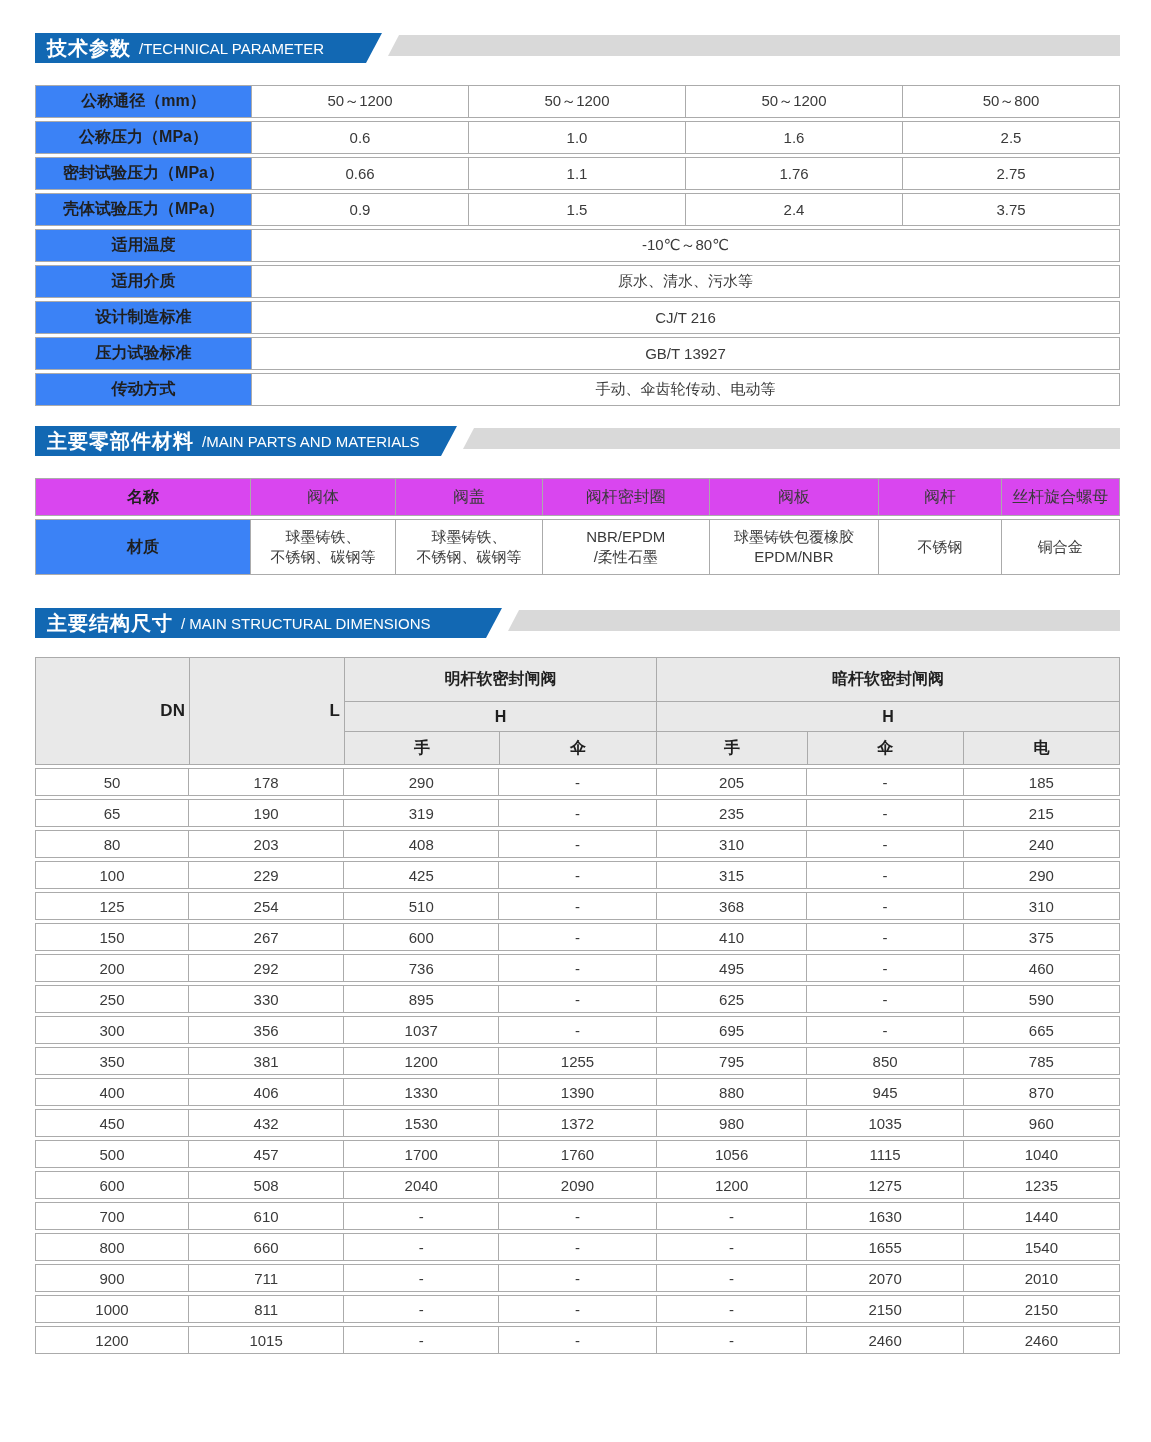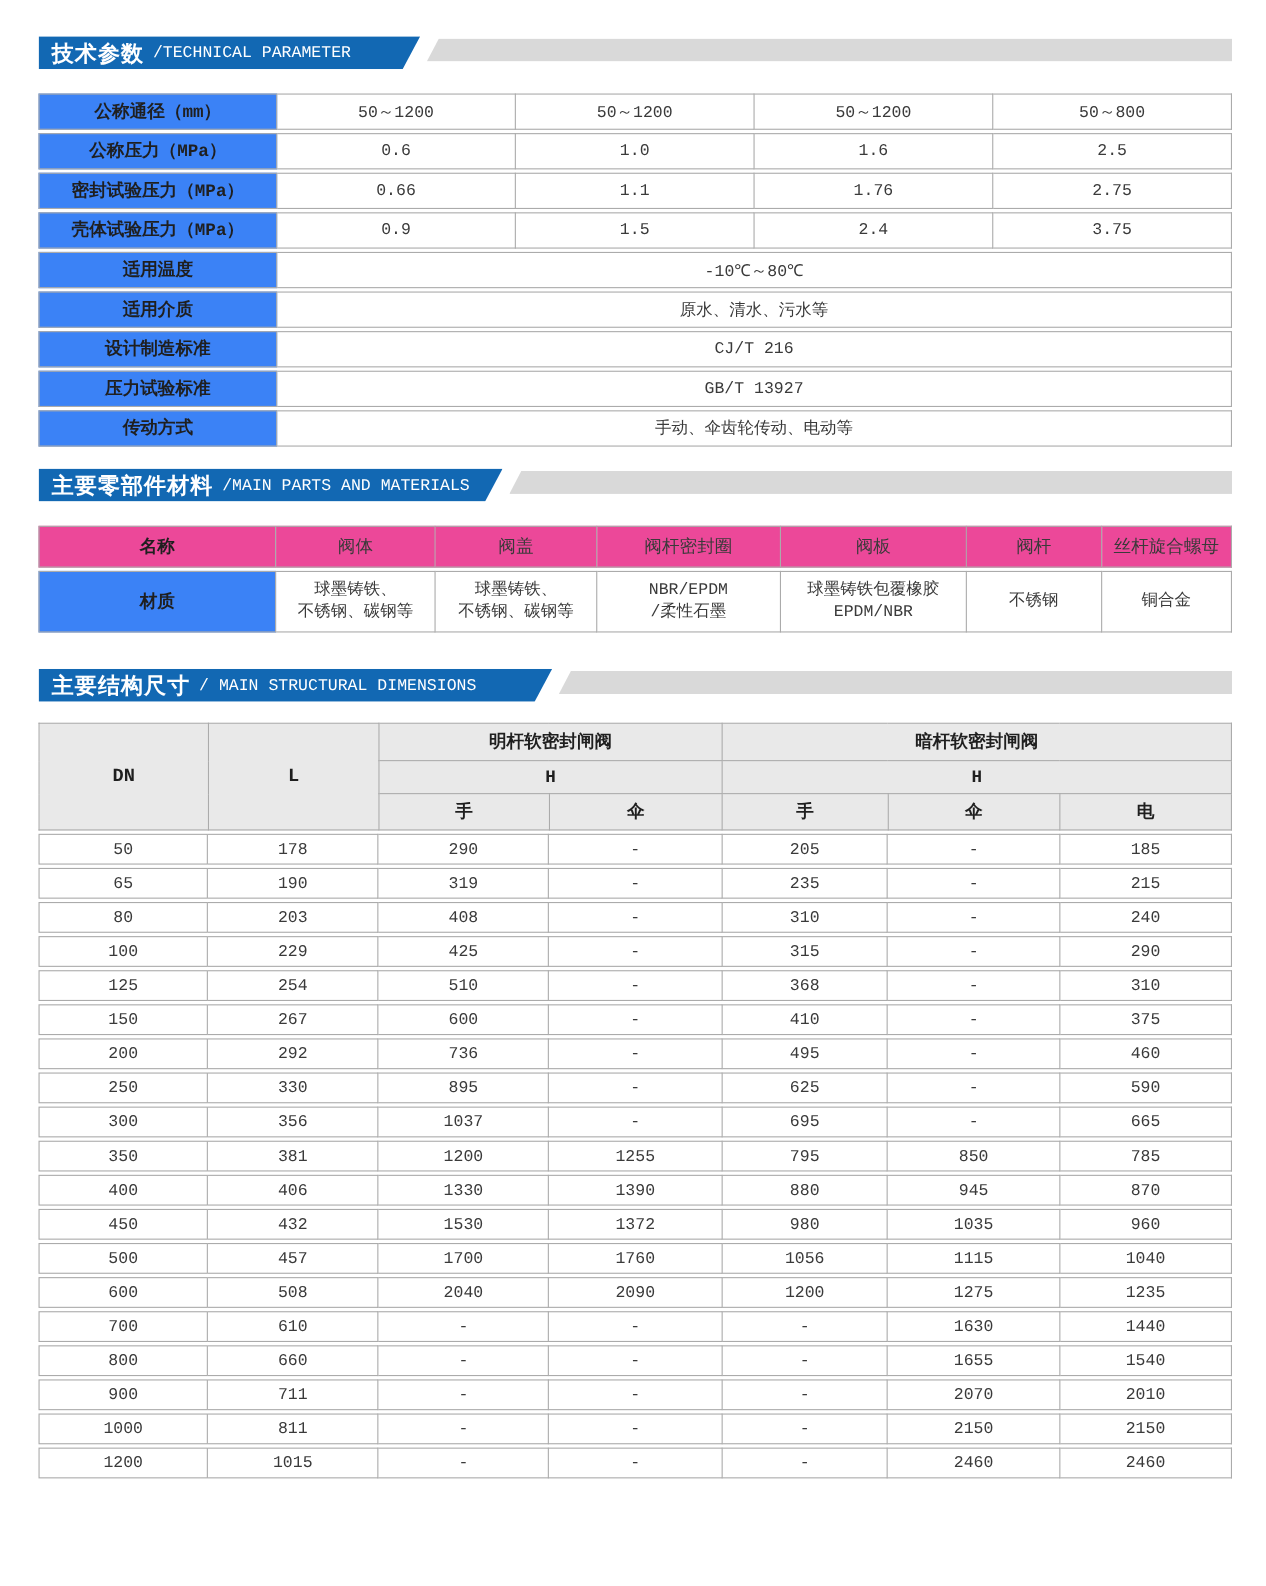--- a/index.html
+++ b/index.html
@@ -2,21 +2,21 @@
 <html><head>
 <meta charset="utf-8">
 <style>
   * { box-sizing: border-box; }
   html,body { margin:0; padding:0; }
   body {
     width:1151px; height:1442px; overflow:hidden;
     background:#ffffff; color:#333;
     font-family:"Liberation Sans","DejaVu Sans",sans-serif;
   }
-  .content { width:1085px; margin-left:35px; padding-top:33px;font-family:Liberation Mono, monospace; }
+  .content { width:1085px; margin-left:35px; padding-top:33px; }
 
   
   .banner { position:relative; height:30px; margin-bottom:19px; }
   .banner .blue {
     position:absolute; left:0; top:0; height:30px;
     background:#1268b3; color:#fff;
     display:flex; align-items:center;
     padding:0 34px 0 12px;
     clip-path:polygon(0 0,100% 0,calc(100% - 16px) 100%,0 100%);
   }
@@ -35,29 +35,29 @@
   table { width:100%; table-layout:fixed; border-collapse:separate; border-spacing:0 3px; }
   td {
     border:1px solid #ababab; border-left:none;
     text-align:center; vertical-align:middle;
     font-size:15px; color:#3a3a3a; padding:0 4px;
   }
   tr td:first-child { border-left:1px solid #ababab; }
   .lbl { background:#3b82f6; font-weight:bold; font-size:16px; color:#1f1f1f; }
 
   .t1 td { height:33px; }
-  .t2 td.hdr { background:#ec4899; height:38px; font-size:16px; }
+  .t2 td.hdr { background:#d946ef; height:38px; font-size:16px; }
   .t2 td.body { height:56px; white-space:pre-line; line-height:1.35; }
 
   .t3h { border-collapse:collapse; border-spacing:0; }
   .t3h td { border:1px solid #ababab; background:#e9e9e9; font-weight:bold; color:#1f1f1f; }
-  .t3h .r1 td { height:34px; font-size:16px; }
+  .t3h .r1 td { height:44px; font-size:16px; }
   .t3h .r2 td { height:30px; font-size:16px; }
   .t3h .r3 td { height:33px; font-size:16px; }
-  .t3h td.dnl { font-size:17px; }
+  .t3h td.dnl { font-size:17px;text-align:right; }
   .t3b { margin-top:0; }
   .t3b td { height:28px; }
 
   .sect-gap1 { margin-top:17px; }
   .sect-gap2 { margin-top:30px;padding-left:31px; }
 </style>
 </head>
 <body>
 
 <div class="content">

